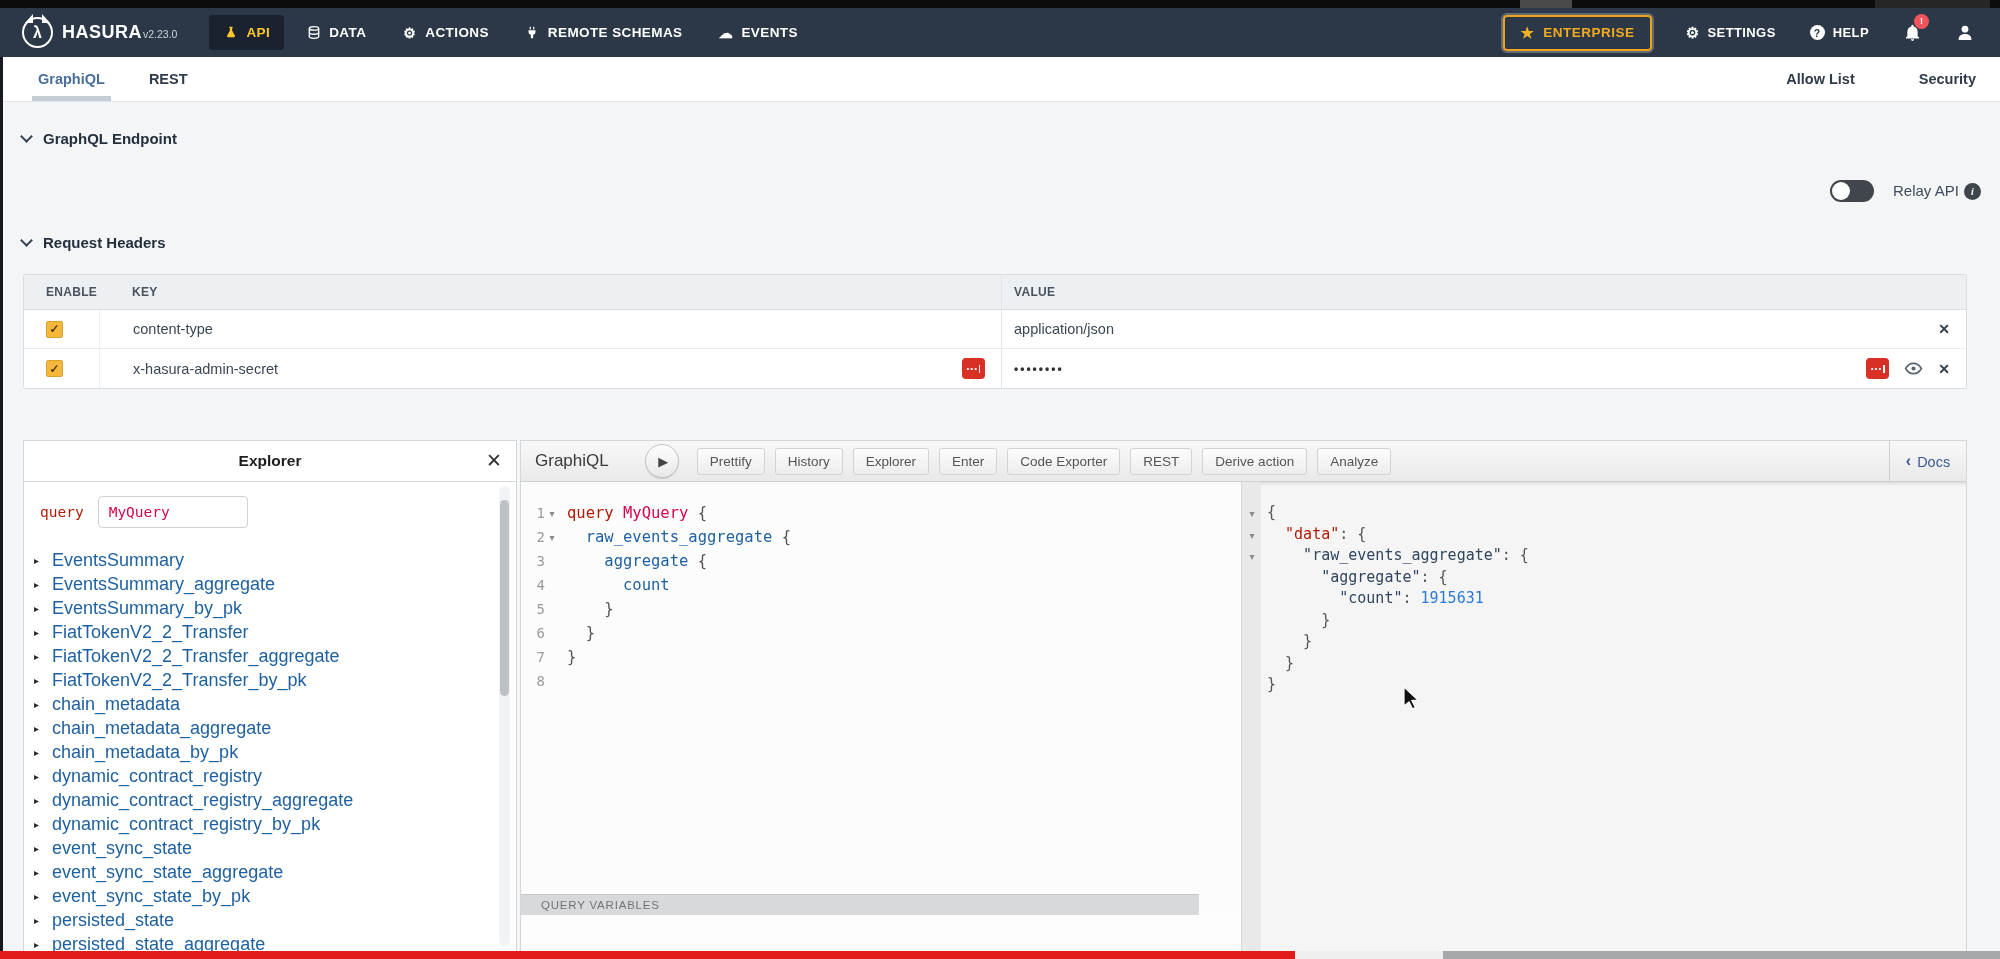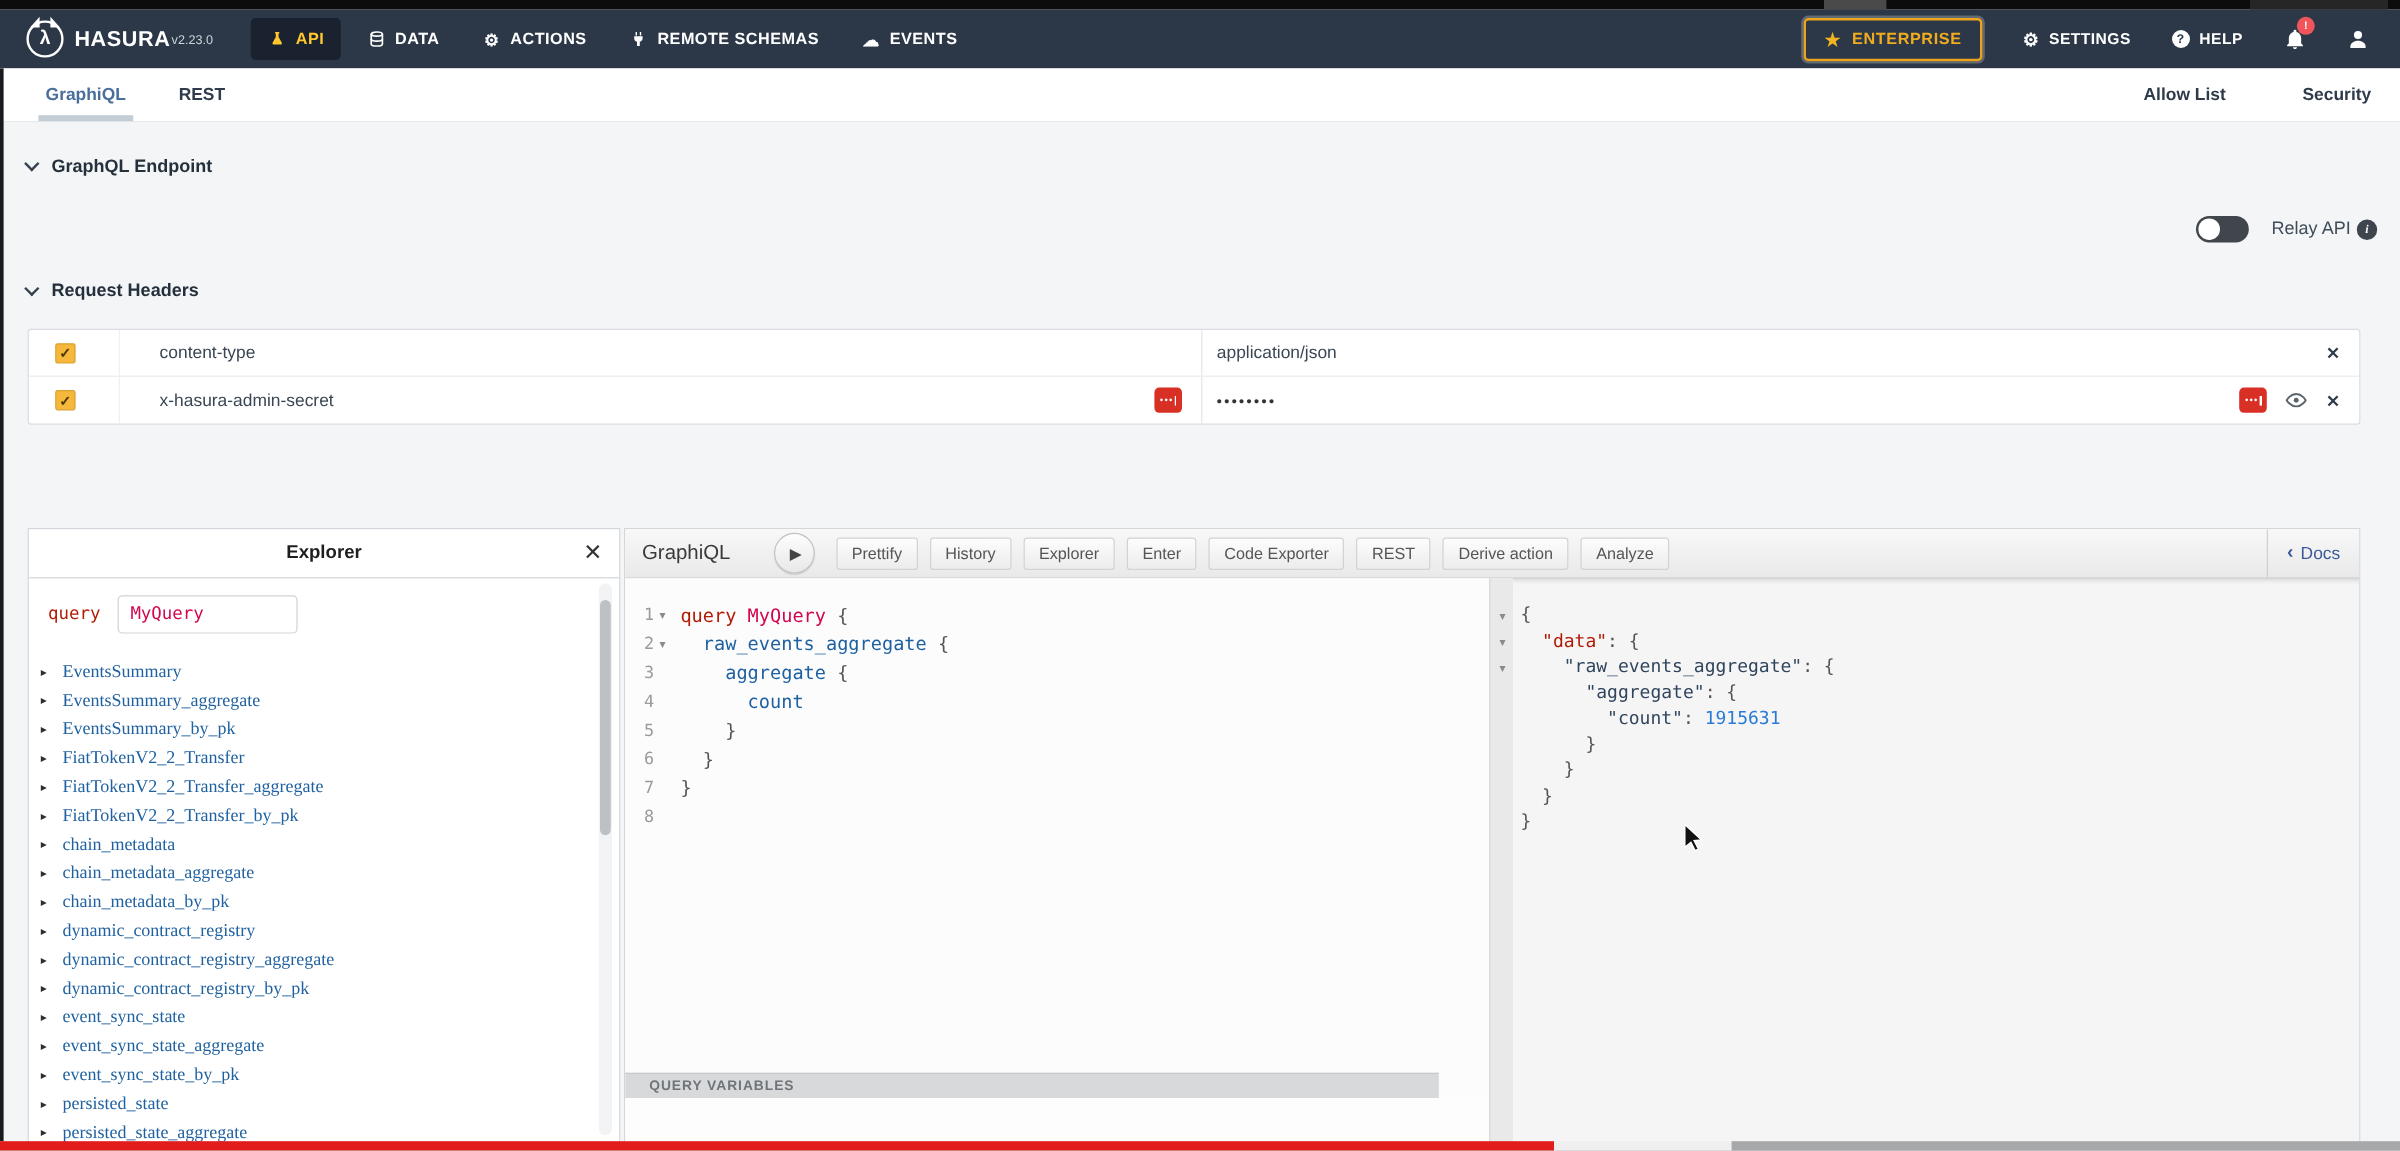--- a/index.html
+++ b/index.html
@@ -108,21 +108,21 @@
   .ex-head { position:absolute; left:0; top:0; right:0; height:41px; border-bottom:1px solid #d3d6da;
              display:flex; align-items:center; justify-content:center; font-size:15.5px; font-weight:bold; color:#1e1e1e; }
   .ex-close { position:absolute; right:14px; top:8px; font-size:19px; color:#333; cursor:pointer; font-weight:normal; }
   .ex-qrow { position:absolute; left:16px; top:55px; display:flex; align-items:center; gap:14px; }
   .ex-qlabel { font-family:"DejaVu Sans Mono", monospace; font-size:14.5px; color:#b11a04; }
   .ex-qname { width:150px; height:32px; border:1px solid #cfd3d8; border-radius:4px; padding:0 10px;
               font-family:"DejaVu Sans Mono", monospace; font-size:14.5px; color:#d2054e; outline:none; }
   .ex-list { position:absolute; left:10px; top:107px; right:24px; }
   .ex-item { display:flex; align-items:center; height:24px; cursor:pointer; white-space:nowrap; }
   .ex-item .tri { width:18px; font-size:10px; color:#2d2d2d; }
-  .ex-item .lbl { font-family:Liberation Serif, serif; font-size:15px; color:#1f61a0; }
+  .ex-item .lbl { font-family:Liberation Sans, sans-serif; font-size:18px; color:#1f61a0; }
   .ex-scroll { position:absolute; right:6px; top:45px; bottom:6px; width:11px; background:#f2f3f4; border-radius:6px; }
   .ex-thumb { position:absolute; left:1px; top:14px; width:9px; height:196px; background:#bdc0c4; border-radius:5px; }
 
   
   #gqpanel { left:520px; top:338px; width:1447px; height:513px; overflow:hidden; }
   .gq-toolbar { position:absolute; left:0; top:0; right:0; height:41px;
                 background:linear-gradient(#f8f8f8,#e9e9e9); border-bottom:1px solid #d0d0d0;
                 display:flex; align-items:center; }
   .gq-title { font-size:17px; color:#3a3a3a; margin-left:14px; }
   .play { width:34px; height:34px; border-radius:50%; border:1px solid #c2c2c2; margin-left:36px;
@@ -138,21 +138,21 @@
 
   .q-editor-bg { position:absolute; left:0; top:41px; width:720px; bottom:0; background:#fcfcfd; }
   .gutter { position:absolute; left:0; top:60px; width:40px; }
   .gl { height:24px; display:flex; align-items:center; }
   .gl .ln { width:24px; text-align:right; color:#9b9b9b; font-family:"DejaVu Sans Mono", monospace; font-size:14px; }
   .gl .fd { width:14px; text-align:center; color:#8a8a8a; font-size:10px; }
   .codes { position:absolute; left:46px; top:60px; font-family:"DejaVu Sans Mono", monospace; font-size:15.5px; }
   .codes .cl { height:24px; line-height:24px; white-space:pre; }
   .varbar { position:absolute; left:0; top:453px; width:678px; height:21px; background:#d7d9db;
             border-top:1px solid #c6c8ca; display:flex; align-items:center; padding-left:20px;
-            font-size:11.5px; font-weight:bold; letter-spacing:.8px; color:#6e7479; }
+            font-size:11.5px; font-weight:normal; letter-spacing:.8px; color:#6e7479; }
   .varspace { position:absolute; left:0; top:474px; width:720px; bottom:0; background:#fdfdfd; }
 
   .resp-strip { position:absolute; left:720px; top:41px; width:20px; bottom:0; background:#e9e9ea; border-left:1px solid #d6d6d6; }
   .rg { position:absolute; left:0; top:21px; width:20px; }
   .rg .rgl { height:21.5px; display:flex; align-items:center; justify-content:center; color:#8a8a8a; font-size:10px; }
   .response { position:absolute; left:740px; top:41px; right:0; bottom:0; background:#f5f5f6;
               box-shadow:inset 0 5px 5px -5px rgba(0,0,0,.22); }
   .r-code { position:absolute; left:6px; top:20px; font-family:"DejaVu Sans Mono", monospace; font-size:15px; }
   .r-code .cl { height:21.5px; line-height:21.5px; white-space:pre; }
 
@@ -273,20 +273,25 @@
       </div>
     <div class="relay">Relay API</div>
     <div class="info-i">i</div>
 
     <div class="sechead" id="sec-headers">
       <span class="chev"></span>
       <span>Request Headers</span>
     </div>
 
     <div class="htable">
+      <div class="hrow h-head">
+        <div class="c-en">ENABLE</div>
+        <div class="c-key" style="border-left:0;">KEY</div>
+        <div class="c-val">VALUE</div>
+      </div>
       <div class="hrow h-body">
         <div class="c-en">
             <span class="cb">✓</span>
           </div>
         <div class="c-key">
             <span>content-type</span>
           </div>
         <div class="c-val">
           <span>application/json</span>
           <div class="val-icons">

